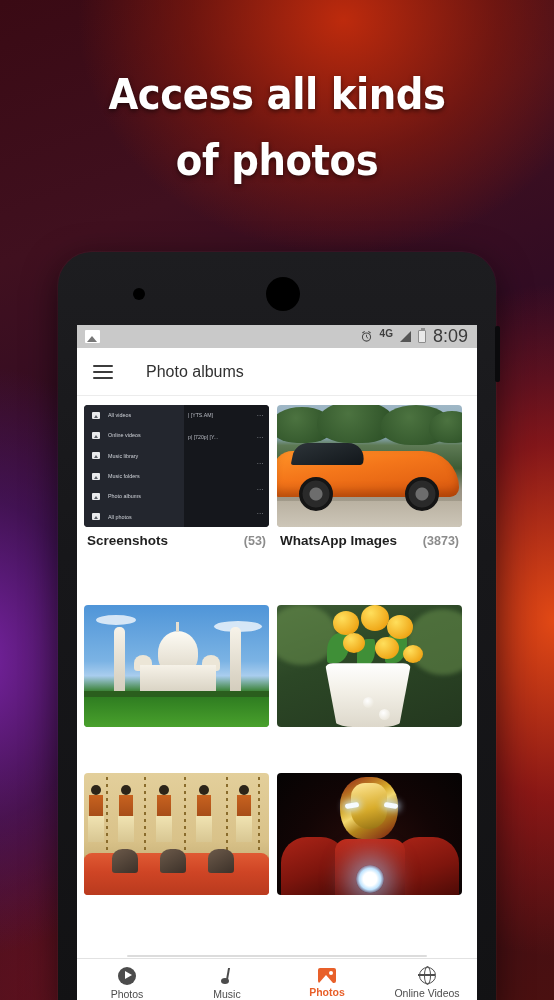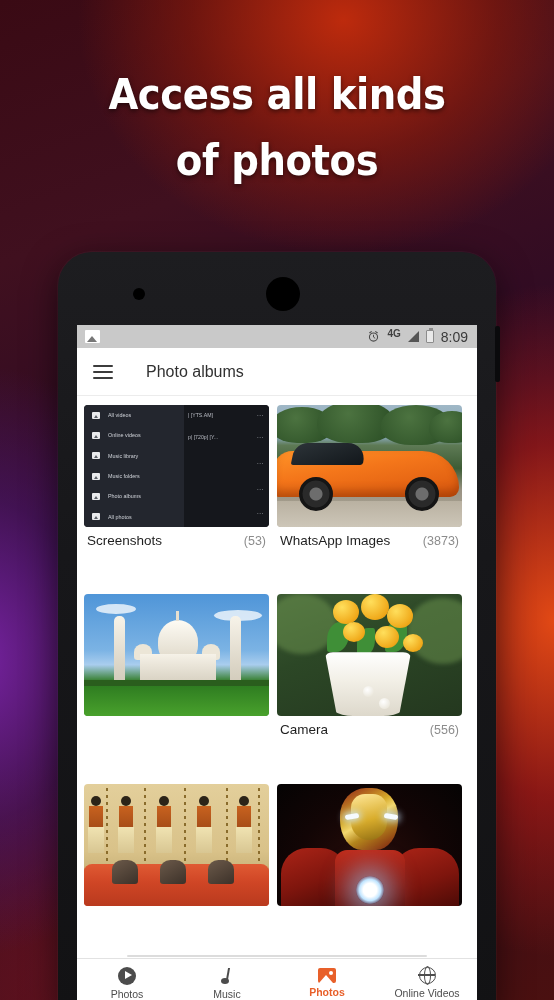--- a/index.html
+++ b/index.html
@@ -121,21 +121,21 @@
     background: #e9e9e9;
     border: 1px solid #8c8c8c;
     border-radius: 1px;
     position: relative;
   }
   .sb-battery::before {
     content: "";
     position: absolute; left: 2px; top: -3px;
     width: 4px; height: 2px; background: #8c8c8c;
   }
-  .sb-time { font-size: 14px; color: #3a3a3a; }
+  .sb-time { font-size: 18px; color: #3a3a3a; }
 
   
   #toolbar {
     height: 48px;
     background: #fff;
     display: flex;
     align-items: center;
     padding-left: 16px;
     border-bottom: 1px solid #ececec;
   }
@@ -161,20 +161,21 @@
     width: 185px; height: 122px;
     border-radius: 4px;
     overflow: hidden;
     position: relative;
     background: #ddd;
   }
   .album-meta {
     display: flex;
     align-items: flex-end;
     padding: 6px 3px 12px 3px;
+    font-weight: bold;
   }
   .album-name { font-size: 13.5px; color: #1f1f1f; }
   .album-count { margin-left: auto; font-size: 12.5px; color: #8c8c8c; }
 
   
   .thumb-drawer { background: #20232a; }
   .thumb-drawer .dr-right {
     position: absolute; left: 100px; top: 0; right: 0; bottom: 0;
     background: #15171c;
   }
@@ -596,24 +597,20 @@
             <span class="bloom" style="left:56px; top:6px;  width:26px;height:24px;"></span>
             <span class="bloom" style="left:84px; top:0px;  width:28px;height:26px;"></span>
             <span class="bloom" style="left:110px;top:10px; width:26px;height:24px;"></span>
             <span class="bloom" style="left:66px; top:28px; width:22px;height:20px;"></span>
             <span class="bloom" style="left:98px; top:32px; width:24px;height:22px;"></span>
             <span class="bloom" style="left:126px;top:40px; width:20px;height:18px;"></span>
             <span class="vase"></span>
             <span class="vrose" style="left:86px; top:92px;"></span>
             <span class="vrose" style="left:102px;top:104px;"></span>
           </div>
-          <div class="album-meta">
-            <span class="album-name">Camera</span>
-            <span class="album-count">(556)</span>
-          </div>
         </div>
 
         <div class="album-tile">
           <div class="album-thumb thumb-egypt">
             <span class="glyphcol" style="left:22px;"></span>
             <span class="glyphcol" style="left:60px;"></span>
             <span class="glyphcol" style="left:100px;"></span>
             <span class="glyphcol" style="left:142px;"></span>
             <span class="glyphcol" style="left:174px;"></span>
             <span class="figure" style="left:4px;">

